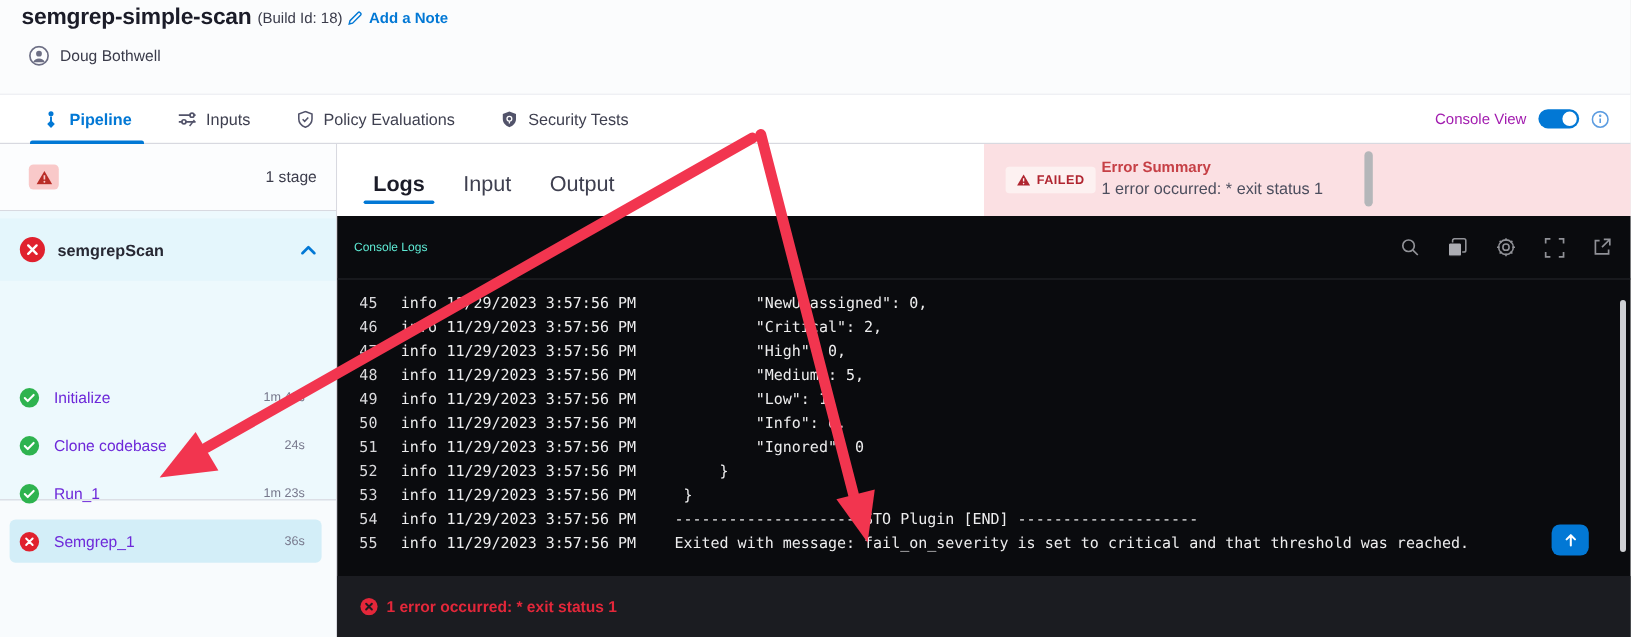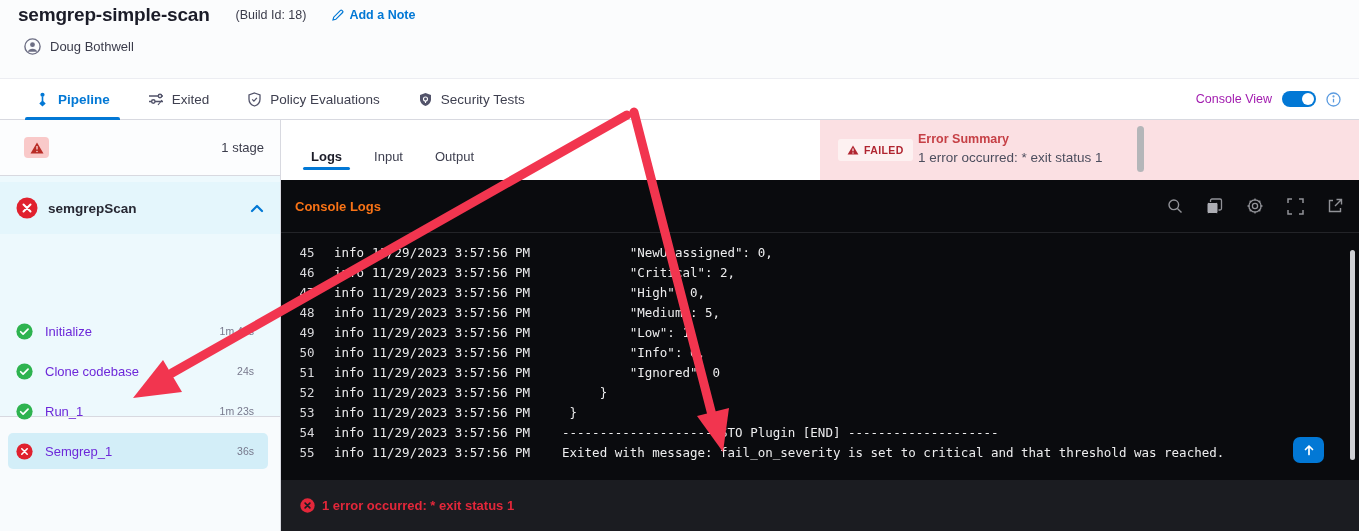--- a/index.html
+++ b/index.html
@@ -1,21 +1,21 @@
 <!DOCTYPE html>
 <html><head>
 <meta charset="utf-8">
 <style>
   * { margin:0; padding:0; box-sizing:border-box; }
   body { font-family:"Liberation Sans", sans-serif; background:#fff; }
   #canvas { position:relative; width:1359px; height:531px; overflow:hidden; background:#fff; }
 
   
   .page-header { position:absolute; left:0; top:0; width:1359px; height:78px; background:#fbfcfd; }
-  .title-row { position:absolute; left:18px; top:4px; display:flex; align-items:center; gap:26px; }
+  .title-row { position:absolute; left:18px; top:4px; display:flex; align-items:center; gap:5px; }
   .page-title { font-size:19px; font-weight:700; color:#1b1c28; letter-spacing:-0.2px; }
   .build-id { font-size:12.5px; color:#3a3b4a; }
   .add-note { display:flex; align-items:center; gap:5px; color:#0278d5; font-size:12.5px; font-weight:600; cursor:pointer; }
   .user-row { position:absolute; left:24px; top:38px; display:flex; align-items:center; gap:9px; color:#3a3b4a; font-size:13px; }
 
   
   .main-tabbar { position:absolute; left:0; top:78px; width:1359px; height:42px; background:#fff;
     border-top:1px solid #ecedf2; border-bottom:1px solid #d8d9e0; display:flex; align-items:center; }
   .main-tabs { display:flex; align-items:center; padding-left:25px; height:100%; }
   .main-tab { display:flex; align-items:center; gap:8px; height:100%; padding:0 10px; margin-right:18px;
@@ -39,36 +39,36 @@
   .chevron-btn { margin-left:auto; cursor:pointer; display:flex; }
   .steps { position:absolute; left:0; top:135px; width:100%; }
   .step { position:relative; height:40px; display:flex; align-items:center; padding:0 16px; cursor:pointer; }
   .step.selected::before { content:""; position:absolute; left:8px; right:12px; top:2px; bottom:2px; background:#d3eef8; border-radius:5px; }
   .step > * { position:relative; }
   .step-label { margin-left:12px; font-size:13px; color:#6d28d9; }
   .step-duration { margin-left:auto; font-size:10.5px; color:#77788c; padding-right:10px; }
 
   
   .log-tabbar { position:absolute; left:281px; top:120px; width:539px; height:60px; background:#fff; display:flex; align-items:flex-end; padding-left:20px; }
-  .log-tab { font-size:13px; color:#3f4050; padding:0 10px 16px; margin-right:12px; position:relative; cursor:pointer; }
+  .log-tab { font-size:18px; color:#3f4050; padding:0 10px 16px; margin-right:12px; position:relative; cursor:pointer; }
   .log-tab.active { font-weight:700; color:#1b1c28; }
   .log-tab.active::after { content:""; position:absolute; left:2px; right:2px; bottom:10px; height:3px; background:#0278d5; border-radius:2px; }
   .error-summary { position:absolute; left:820px; top:120px; width:539px; height:60px; background:#fbe0e3; }
   .failed-badge { position:absolute; left:18px; top:19px; height:22px; border-radius:3px; background:#fdf1f1;
     display:flex; align-items:center; gap:5px; padding:0 9px; }
   .failed-badge span { font-size:10.5px; font-weight:700; letter-spacing:0.4px; color:#b02530; }
   .err-title { position:absolute; left:98px; top:12px; font-size:12.5px; font-weight:600; color:#c64046; }
   .err-msg { position:absolute; left:98px; top:30px; font-size:13.5px; color:#4c4e5e; }
   .err-scrollthumb { position:absolute; left:317px; top:6px; width:7px; height:46px; border-radius:4px; background:#b4b6b9; cursor:pointer; }
 
   
   .console { position:absolute; left:281px; top:180px; width:1078px; height:351px; background:#0a0b0e; }
   .console-header { position:absolute; left:0; top:0; width:100%; height:53px; border-bottom:1px solid #232428;
     display:flex; align-items:center; padding:0 16px 0 14px; }
-  .console-title { font-size:13px; font-weight:700; color:#f97316; }
+  .console-title { font-size:10px; font-weight:400; color:#5eead4; }
   .console-icons { margin-left:auto; display:flex; align-items:center; gap:23px; }
   .cicon { cursor:pointer; display:flex; opacity:0.85; }
   .log-lines { position:absolute; left:0; top:63px; width:100%; font-family:"DejaVu Sans Mono", monospace; font-size:12.5px; color:#ededee; }
   .log-line { display:flex; height:20px; line-height:20px; white-space:pre; }
   .log-line .ln { width:26px; margin-left:13px; text-align:center; color:#d9d9dc; }
   .log-line .lvl { margin-left:14px; width:32px; }
   .log-line .ts { margin-left:6px; width:158px; }
   .log-line .msg { margin-left:32px; }
   .console-footer { position:absolute; left:0; bottom:0; width:100%; height:51px; background:#1b1c21; display:flex; align-items:center; padding-left:19px; }
   .footer-err { margin-left:7px; font-size:13px; font-weight:700; color:#e3273a; }
@@ -123,21 +123,21 @@
       </div>
       <div class="main-tab">
         <span style="display:flex;">
           <svg width="16" height="14" viewBox="0 0 16 14" fill="none" stroke="#52536a" stroke-width="1.4">
               <path d="M1 4h10M13.5 4H15M1 9.5h3M7 9.5h8"></path>
               <circle cx="12" cy="4" r="1.7"></circle>
               <circle cx="5.3" cy="9.5" r="1.7"></circle>
               <path d="M10 13l4-5" stroke-width="1.2"></path>
             </svg>
         </span>
-        <span>Exited</span>
+        <span>Inputs</span>
       </div>
       <div class="main-tab">
         <span style="display:flex;">
           <svg width="15" height="15" viewBox="0 0 15 15" fill="none" stroke="#52536a" stroke-width="1.3">
               <path d="M7.5 1l5.5 2v4.2c0 3.3-2.4 5.7-5.5 6.8C4.4 12.9 2 10.5 2 7.2V3z"></path>
               <path d="M5.2 7.4l1.7 1.7 3-3.2"></path>
             </svg>
         </span>
         <span>Policy Evaluations</span>
       </div>

